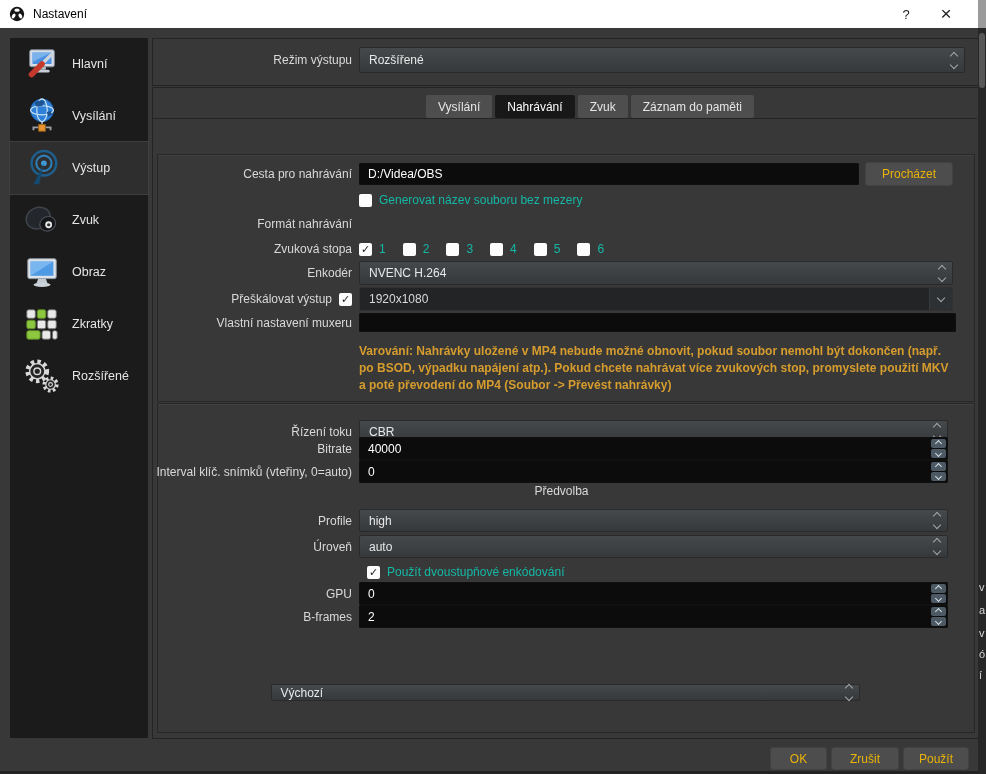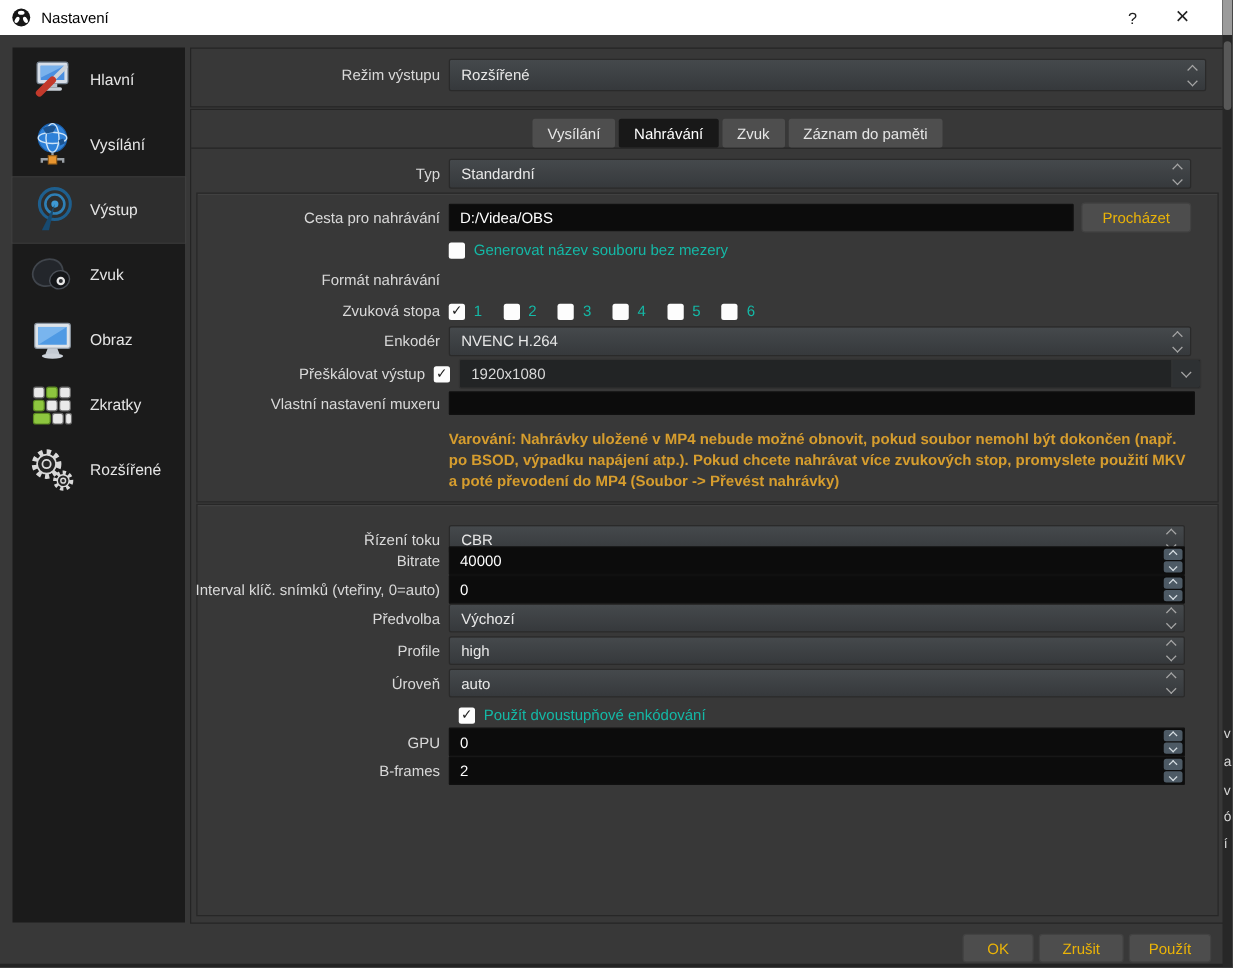--- a/index.html
+++ b/index.html
@@ -200,30 +200,20 @@
     </div>
   </div>
 
   <div class="tabs">
     <div class="tab">Vysílání</div>
     <div class="tab selected">Nahrávání</div>
     <div class="tab">Zvuk</div>
     <div class="tab">Záznam do paměti</div>
   </div>
 
-  <div class="row" style="top:128px;height:22px;">
-    <span class="lbl">Typ</span>
-    <div class="combo" style="width:592px;">
-      <span class="val">Standardní</span>
-      <span class="spinner">
-          <i class="cv up"></i>
-          <i class="cv dn"></i>
-        </span>
-    </div>
-  </div>
 
   <div class="row" style="top:163px;height:22px;">
     <span class="lbl">Cesta pro nahrávání</span>
     <input class="tinput" style="width: 500px;" value="D:/Videa/OBS">
     <div class="btn" style="width:86px;height:22px;margin-left:6px;">Procházet</div>
   </div>
 
   <div class="row" style="top:192px;height:16px;">
     <span class="lbl"></span>
     <span class="cb"></span>
@@ -257,21 +247,21 @@
     <div class="combo" style="width:592px;">
       <span class="val">NVENC H.264</span>
       <span class="spinner">
           <i class="cv up"></i>
           <i class="cv dn"></i>
         </span>
     </div>
   </div>
 
   <div class="row" style="top:288px;height:22px;">
-    <span class="lbl" style="display:flex;align-items:center;justify-content:flex-end;gap:7px;padding-left:8px;">
+    <span class="lbl" style="display:flex;align-items:center;justify-content:flex-end;gap:7px;">
       <span>Přeškálovat výstup</span>
       <span class="cb">
           <span class="tick">✓</span>
         </span>
     </span>
     <div class="combo dark" style="width:592px;">
       <span class="val">1920x1080</span>
       <span class="drop">
           <i class="cv dn" style="margin-top:-2px;"></i>
         </span>
@@ -322,21 +312,21 @@
         <span class="sb">
             <i class="cv up"></i>
           </span>
         <span class="sb">
             <i class="cv dn"></i>
           </span>
       </span>
     </div>
   </div>
 
-  <div class="row" style="top:484px;height:21px;">
+  <div class="row" style="top:484px;height:21px;flex-direction:column;">
     <span class="lbl">Předvolba</span>
     <div class="combo" style="width:587px;height:21px;">
       <span class="val">Výchozí</span>
       <span class="spinner">
           <i class="cv up"></i>
           <i class="cv dn"></i>
         </span>
     </div>
   </div>
 

